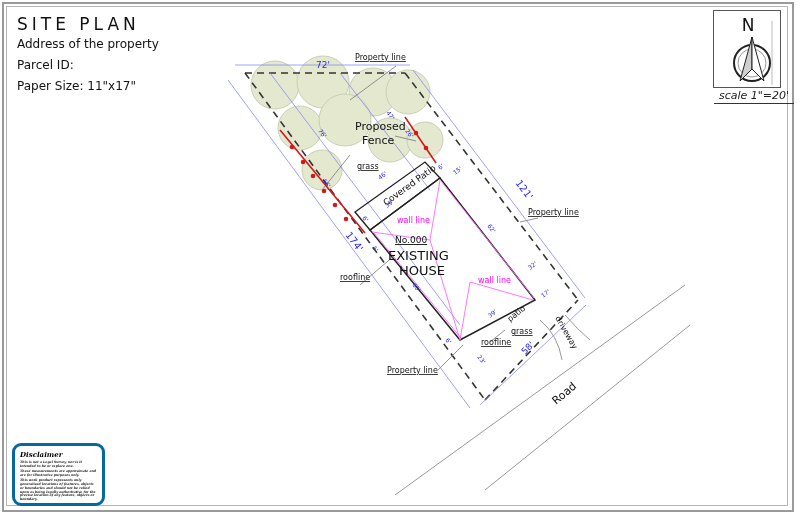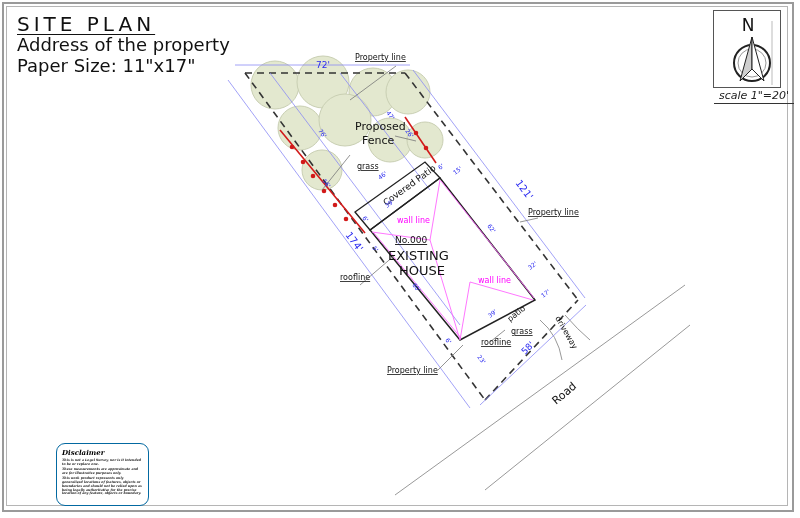--- a/index.html
+++ b/index.html
@@ -1,38 +1,39 @@
 <!DOCTYPE html>
 <html><head>
 <meta charset="utf-8">
 <style>
   html, body { margin:0; padding:0; background:#ffffff; }
   body { width:800px; height:518px; position:relative; overflow:hidden; font-family:"Liberation Sans", sans-serif; }
   .frame { position:absolute; left:2px; top:2px; width:792px; height:510px; border:2px solid #9a9a9a; box-sizing:border-box; }
   .frame-inner { position:absolute; left:6px; top:6px; width:782px; height:500px; border:1px solid #b5b5b5; box-sizing:border-box; }
   .title-block { position:absolute; left:17px; top:14px; color:#111; font-family:"DejaVu Sans", sans-serif; }
-  .title-block .heading { font-size:20px; letter-spacing:4px; text-decoration:underline; text-underline-offset:3px; text-decoration-thickness:1px; line-height:20px; }
-  .title-block .line { font-size:18px; line-height:21px; }
+  .title-block .heading { font-size:17px; letter-spacing:4px; text-underline-offset:3px; text-decoration-thickness:1px; line-height:20px; }
+  .title-block .line { font-size:12px; line-height:21px; }
   .north-box { position:absolute; left:713px; top:10px; width:68px; height:78px; border:1px solid #555; box-sizing:border-box; background:#fff; }
   .scale-label { position:absolute; left:714px; top:89px; width:80px; font-size:11px; font-style:italic; color:#222; font-family:"DejaVu Sans", sans-serif; border-bottom:1px solid #333; text-align:center; padding-bottom:1px; }
-  .disclaimer { position:absolute; left:12px; top:443px; width:93px; height:63px; border:1px solid #0369a1; border-radius:9px; background:#fff; box-sizing:border-box; padding:4px 5px; font-family:"DejaVu Serif", serif;margin-left:44px; }
+  .disclaimer { position:absolute; left:12px; top:443px; width:93px; height:63px; border:3px solid #0369a1; border-radius:9px; background:#fff; box-sizing:border-box; padding:4px 5px; font-family:"DejaVu Serif", serif; }
   .disclaimer .dh { font-size:7px; font-weight:bold; font-style:italic; margin-bottom:2px; }
   .disclaimer p { margin:0 0 1.5px 0; font-size:3.2px; line-height:3.8px; font-weight:bold; font-style:italic; color:#111; }
   svg.plan { position:absolute; left:0; top:0; }
   .lbl { font-family:"DejaVu Sans", sans-serif; }
 </style>
 </head>
 <body>
 
 <div class="frame"></div>
 <div class="frame-inner"></div>
 
 <div class="title-block">
   <div class="heading">SITE PLAN</div>
   <div class="line">Address of the property</div>
+  <div class="line">Parcel ID:</div>
   <div class="line">Paper Size: 11"x17"</div>
 </div>
 
 <div class="north-box">
   <svg width="68" height="78" viewBox="0 0 68 78">
     <text x="34" y="20" text-anchor="middle" font-size="17" font-family="DejaVu Sans, sans-serif" fill="#111">N</text>
     <circle cx="38" cy="52" r="18" fill="none" stroke="#222" stroke-width="2"></circle>
     <circle cx="38" cy="52" r="14" fill="none" stroke="#999" stroke-width="1"></circle>
     <polygon points="38,26 26,70 38,58" fill="#cfcfcf" stroke="#222" stroke-width="1"></polygon>
     <polygon points="38,26 50,70 38,58" fill="#ffffff" stroke="#222" stroke-width="1"></polygon>

